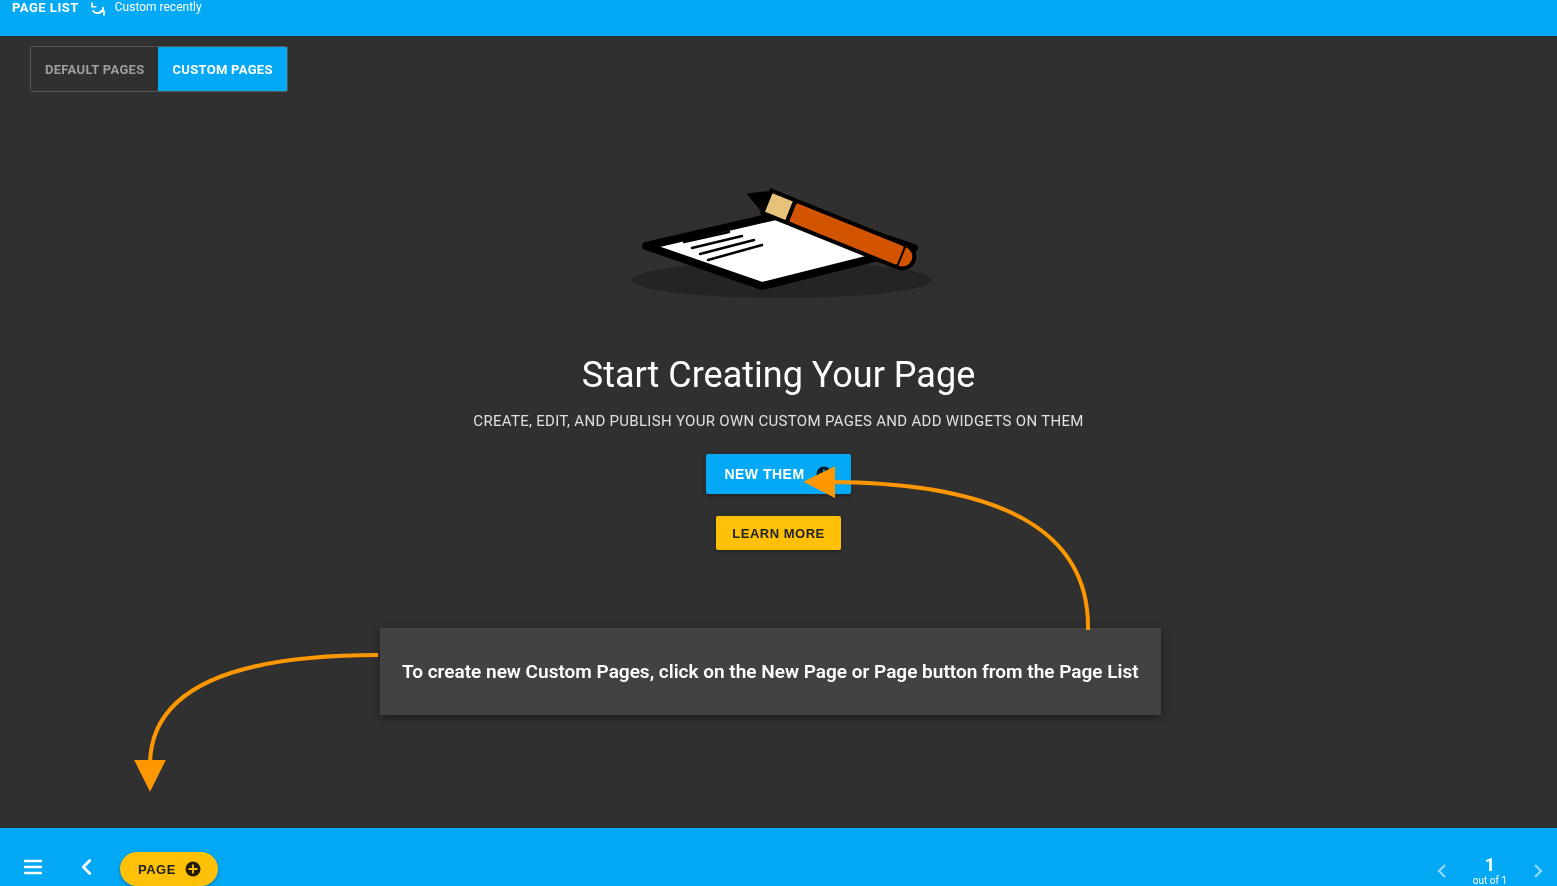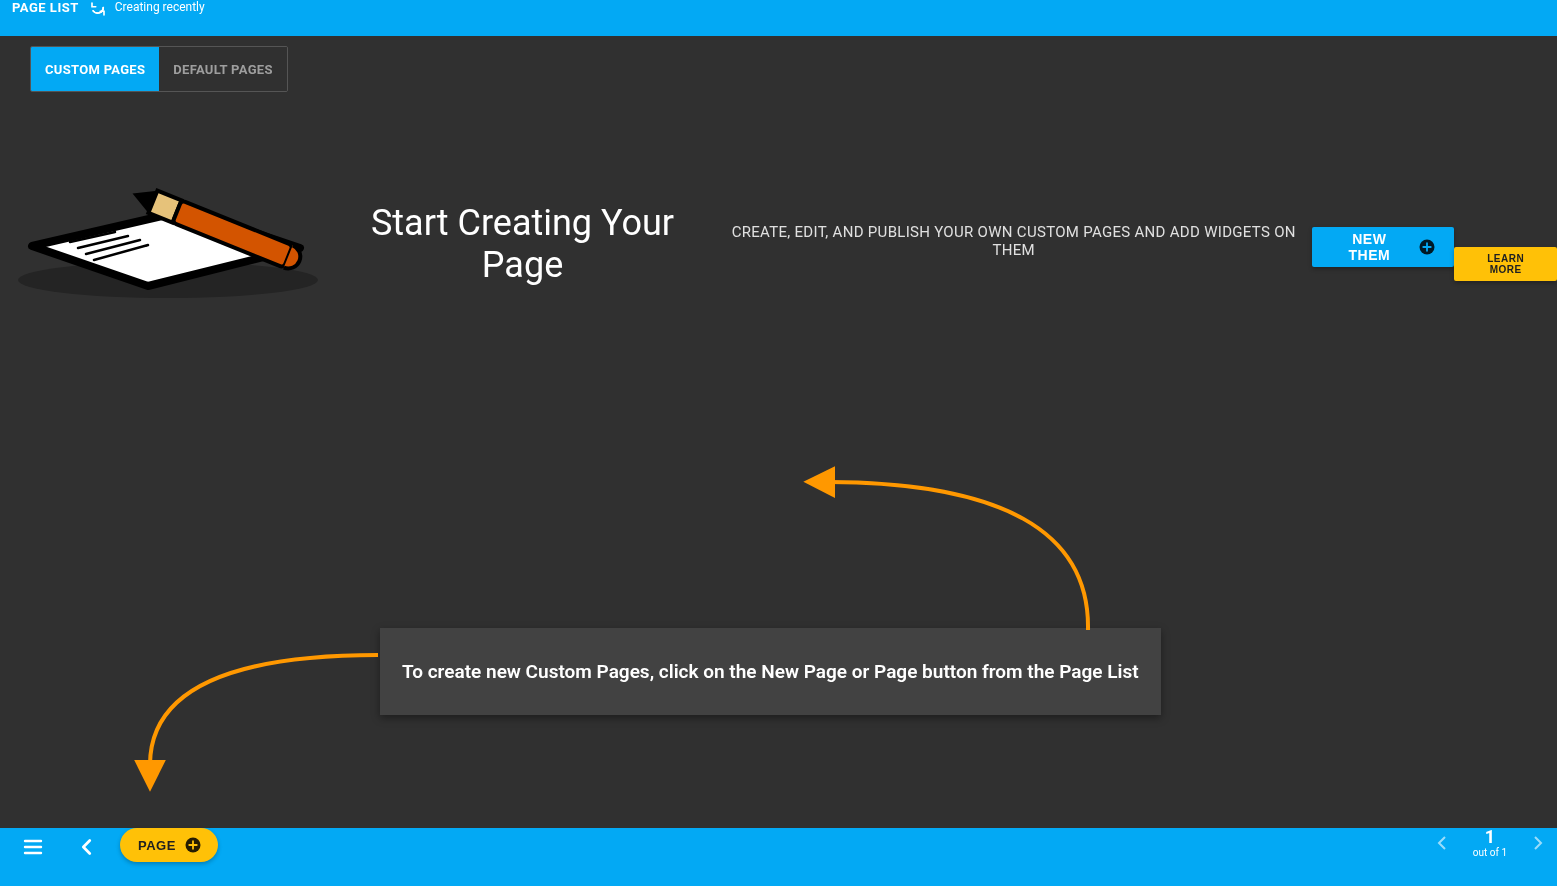--- a/index.html
+++ b/index.html
@@ -43,56 +43,56 @@
     padding:0 14px;height:44px;display:flex;align-items:center;
     font-size:13px;font-weight:700;letter-spacing:.3px;
     cursor:pointer;user-select:none;
   }
   .tab.inactive{color:var(--muted);background:var(--dark);}
   .tab.active{color:#fff;background:var(--blue);}
 
   
   .center{
     position:absolute;left:0;right:0;top:150px;
-    display:flex;flex-direction:row;align-items:center;
+    display:flex;flex-direction:column;align-items:center;
     text-align:center;
   }
   .illus{margin-bottom:30px;}
   .headline{font-size:36px;font-weight:400;margin:10px 0 16px 0;}
-  .subline{font-size:15px;color:#e0e0e0;letter-spacing:.3px;margin-bottom:12px;}
+  .subline{font-size:15px;color:#e0e0e0;letter-spacing:.3px;margin-bottom:24px;}
   .btn{
     display:inline-flex;align-items:center;justify-content:center;
     height:40px;padding:0 18px;border:none;border-radius:2px;
     font-size:14px;font-weight:700;letter-spacing:.5px;cursor:pointer;
     box-shadow:0 2px 4px rgba(0,0,0,.3);
   }
   .btn-blue{background:var(--blue);color:#fff;}
   .btn-amber{background:var(--amber);color:#212121;}
   .btn .plus{margin-left:10px;display:inline-flex;}
-  .learn{margin-top:34px;height:34px;padding:0 16px;font-size:10px;}
+  .learn{margin-top:22px;height:34px;padding:0 16px;font-size:13px;}
 
   
   .annot{
     position:absolute;left:380px;top:628px;
     background:var(--dark2);
     padding:32px 22px;
     font-size:19px;font-weight:600;
     box-shadow:0 3px 8px rgba(0,0,0,.4);
     white-space:nowrap;
     color:#fff;
   }
 
   
   .arrows{position:absolute;inset:0;pointer-events:none;}
 
   
   .bottombar{
     position:absolute;bottom:0;left:0;right:0;height:58px;
     background:var(--blue);
-    display:flex;align-items:flex-start;
+    display:flex;align-items:flex-end;
     padding:0 14px;
     color:#fff;
   }
   .iconbtn{display:flex;align-items:center;justify-content:center;width:38px;height:38px;cursor:pointer;}
   .bottombar .page-btn{
     background:var(--amber);color:#212121;
     height:34px;border-radius:17px;padding:0 16px 0 18px;
     display:flex;align-items:center;font-weight:700;font-size:13px;
     letter-spacing:.5px;cursor:pointer;border:none;
     box-shadow:0 2px 4px rgba(0,0,0,.25);
@@ -111,26 +111,26 @@
 <div class="topbar">
   <span class="title">PAGE LIST</span>
   <span class="refresh-icon">
     <svg width="18" height="18" viewBox="0 0 24 24" fill="none" stroke="#fff" stroke-width="2.2">
       <path d="M4 4v5h5" stroke-linecap="round"></path>
       <path d="M20 20v-5h-5" stroke-linecap="round"></path>
       <path d="M5.5 14.5A7.5 7.5 0 0 0 19 10" stroke-linecap="round"></path>
       <path d="M18.5 9.5A7.5 7.5 0 0 0 5 14" stroke-linecap="round" transform="rotate(180 12 12)"></path>
     </svg>
   </span>
-  <span class="status">Creating recently</span>
+  <span class="status">Custom recently</span>
 </div>
 
 <div class="tabs">
+  <div class="tab inactive">DEFAULT PAGES</div>
   <div class="tab active">CUSTOM PAGES</div>
-  <div class="tab inactive">DEFAULT PAGES</div>
 </div>
 
 <div class="center">
   <div class="illus">
     <svg width="330" height="160" viewBox="0 0 330 160">
 
       <ellipse cx="168" cy="130" rx="150" ry="18" fill="#000" opacity="0.25"></ellipse>
 
       <polygon points="32,96 188,60 300,98 148,136" fill="#fff" stroke="#000" stroke-width="8" stroke-linejoin="round"></polygon>
 

